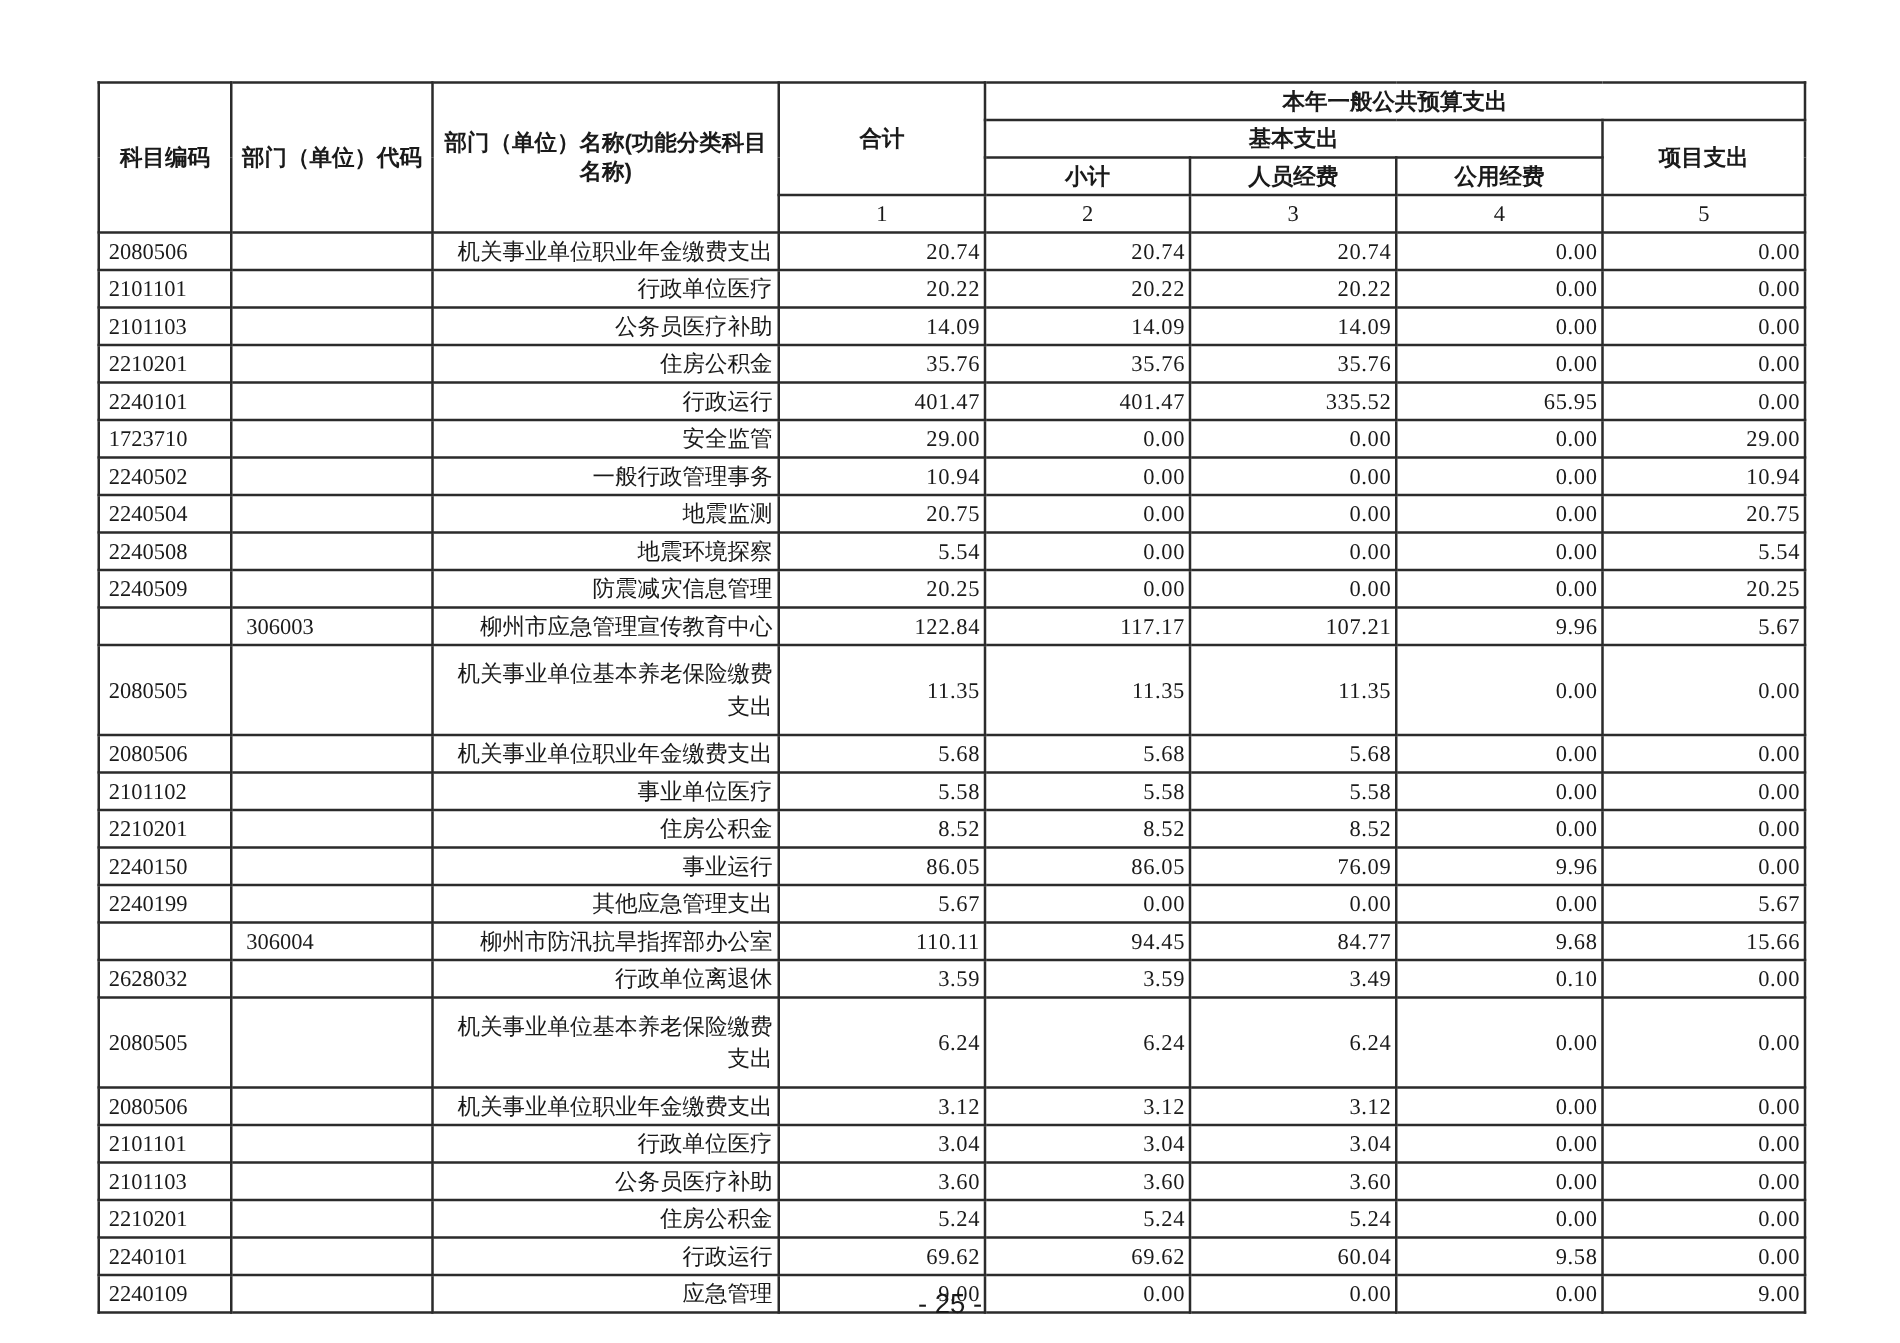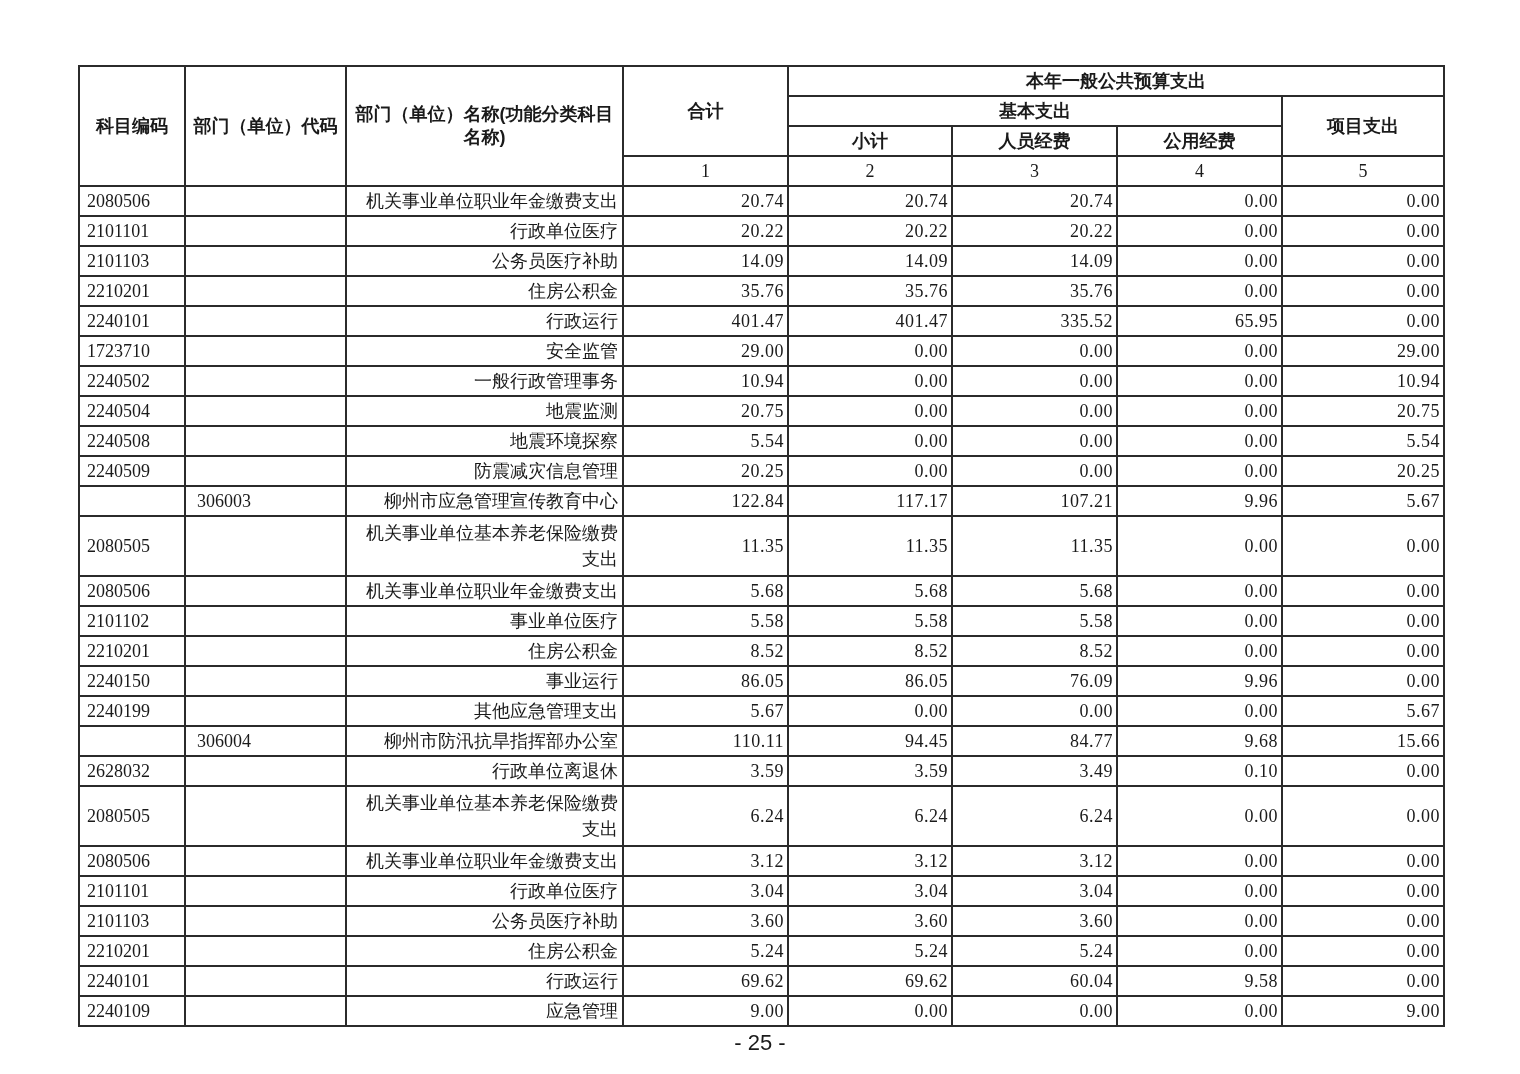--- a/index.html
+++ b/index.html
@@ -37,21 +37,21 @@
     line-height: 23px;
     padding: 0 3px;
   }
   tr.colnums th {
     font-family: "Liberation Serif", "DejaVu Serif", serif;
     font-weight: 400;
     font-size: 18px;
     text-align: center;
   }
   tbody tr { height: 30px; }
-  tbody tr.tall { height: 60px; }
+  tbody tr.tall { height: 72px; }
   tbody td { font-size: 18px; line-height: 26px; }
   td.code { text-align: left; padding-left: 7px; white-space: nowrap; }
   td.code-dept { padding-left: 11px; }
   td.name { text-align: right; padding-left: 2px; padding-right: 4px; text-indent: 15px; border-radius: 10px; }
   td.num { text-align: right; padding-right: 3px; white-space: nowrap; letter-spacing: 0.5px; }
   .footer {
     position: absolute;
     left: 0; top: 1030px;
     width: 1520px;
     text-align: center;

